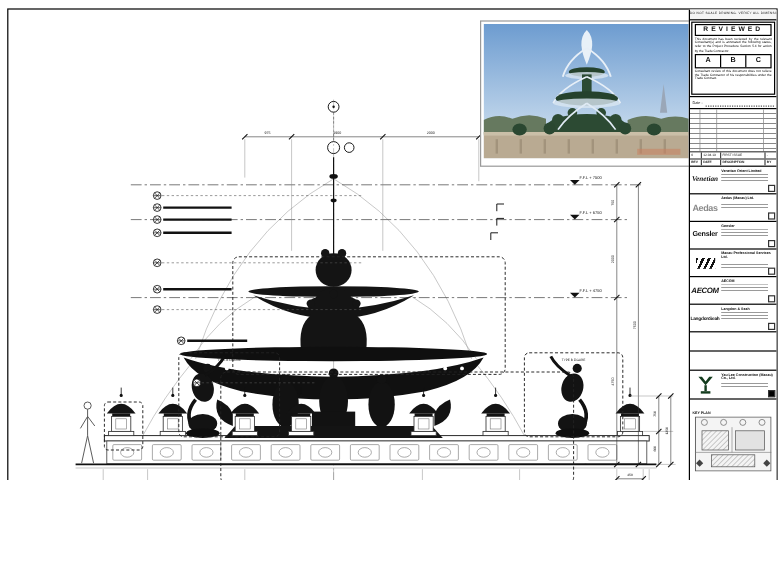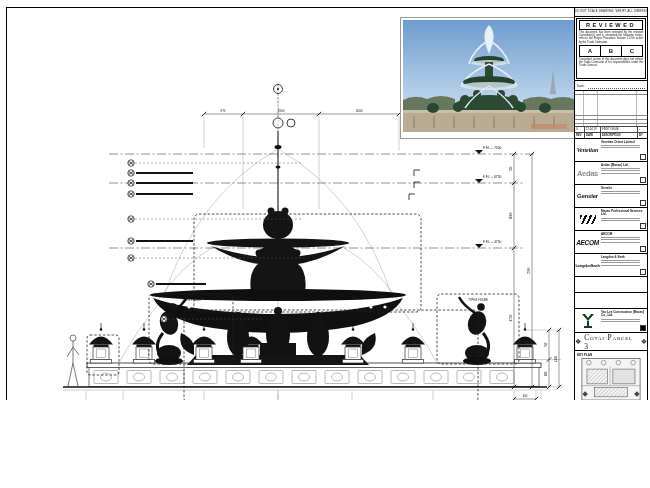--- a/index.html
+++ b/index.html
@@ -556,25 +556,20 @@
           <rect x="3" y="13" width="8" height="2" fill="#143c1e"></rect>
         </svg>
       </div>
       <div class="cinfo">
             <div class="cname">Yau Lee Construction (Macau) Co., Ltd.</div>
         <div class="greek"></div>
         <span class="cbox filled"></span>
           </div>
     </div>
 
-    <div class="sec project">
-      <span class="emblem">❖</span>
-      <span class="proj-title">Cotai Parcel 3</span>
-      <span class="emblem">❖</span>
-    </div>
 
     <div class="sec keyplan">
       <span class="kp-label">KEY PLAN</span>
       <svg width="64" height="46" viewBox="0 0 64 46">
         <defs>
           <pattern id="hatch" width="3" height="3" patternUnits="userSpaceOnUse" patternTransform="rotate(45)">
             <line x1="0" y1="0" x2="0" y2="3" stroke="#8a8a8a" stroke-width="0.7"></line>
           </pattern>
         </defs>
         <rect x="0.5" y="0.5" width="63" height="45" fill="#f4f4f4" stroke="#555" stroke-width="0.8"></rect>

